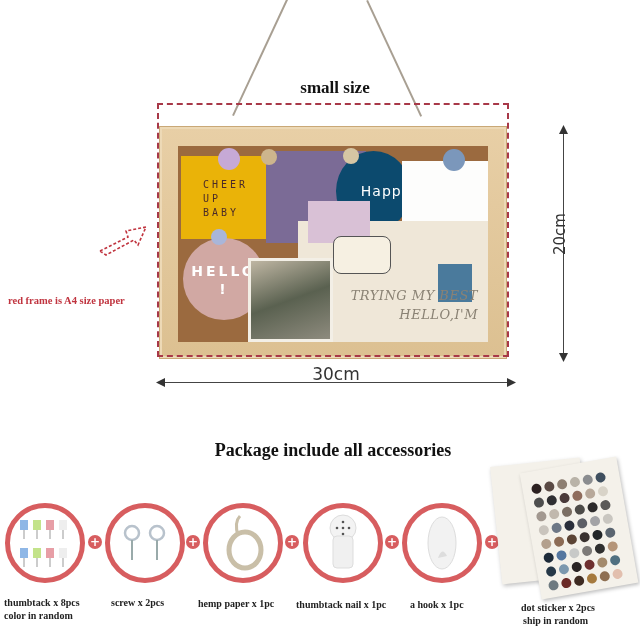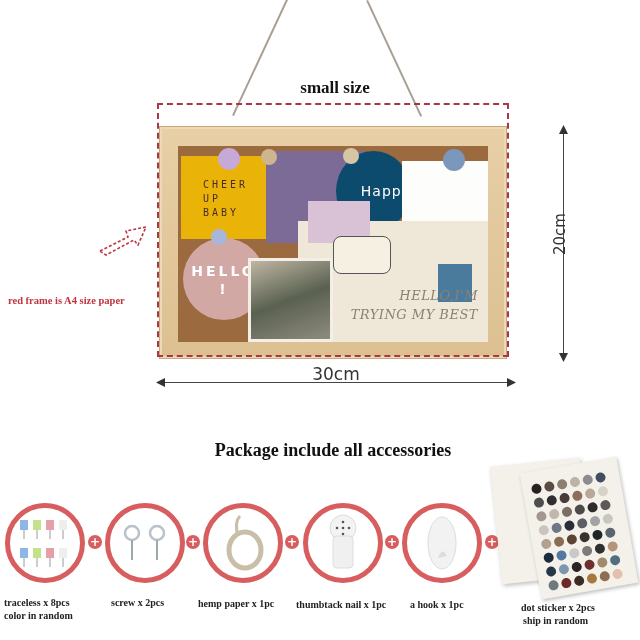--- a/index.html
+++ b/index.html
@@ -62,22 +62,22 @@
   <div class="item happy">Happy</div>
   <div class="item cheer">CHEER UP BABY</div>
   <div class="item notes"></div>
   <div class="item beige"></div>
   <div class="item pink-card"></div>
   <div class="item flowers"></div>
   <div class="item hello-circle">HELLO !</div>
   <div class="item photo"></div>
   <div class="item girl"></div>
   <div class="item slogan">
+    <div>TRYING MY BEST</div>
     <div>HELLO,I'M</div>
-    <div>TRYING MY BEST</div>
   </div>
   <div class="pin" style="left:40px;top:2px;background:#c6a9d6;"></div>
   <div class="pin" style="left:83px;top:3px;background:#cdb58d;width:16px;height:16px;"></div>
   <div class="pin" style="left:165px;top:2px;background:#d6c6a4;width:16px;height:16px;"></div>
   <div class="pin" style="left:265px;top:3px;background:#7b97bb;"></div>
   <div class="pin" style="left:33px;top:83px;background:#a9b6d9;width:16px;height:16px;"></div>
 </div>
 <div class="abs a4-frame"></div>
 
 <svg class="abs" style="left:96px;top:215px;" width="56" height="44">
@@ -218,21 +218,21 @@
         <circle cx="27" cy="116" r="5" fill="#6b2a26"></circle>
         <circle cx="40" cy="116" r="5" fill="#3e2b22"></circle>
         <circle cx="53" cy="116" r="5" fill="#a67a3e"></circle>
         <circle cx="66" cy="116" r="5" fill="#8e6f52"></circle>
         <circle cx="79" cy="116" r="5" fill="#e2bfae"></circle>
     </g>
   </svg>
 </div>
 
 <div class="acc-label" style="left:4px;top:596px;">
-  <div>traceless x 8pcs</div>
+  <div>thumbtack x 8pcs</div>
   <div>color in random</div>
 </div>
 <div class="acc-label" style="left:111px;top:596px;">screw x 2pcs</div>
 <div class="acc-label" style="left:198px;top:597px;">hemp paper x 1pc</div>
 <div class="acc-label" style="left:296px;top:598px;">thumbtack nail x 1pc</div>
 <div class="acc-label" style="left:410px;top:598px;">a hook x 1pc</div>
 <div class="acc-label" style="left:521px;top:601px;">
   <div>dot sticker x 2pcs</div>
   <div style="padding-left:2px;">ship in random</div>
 </div>

